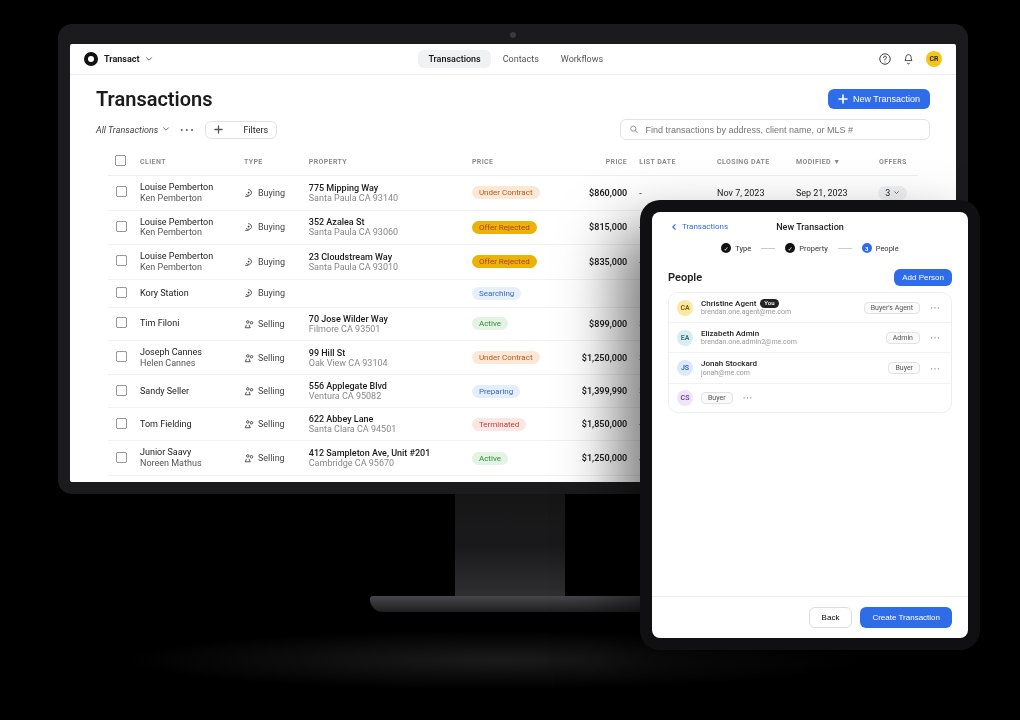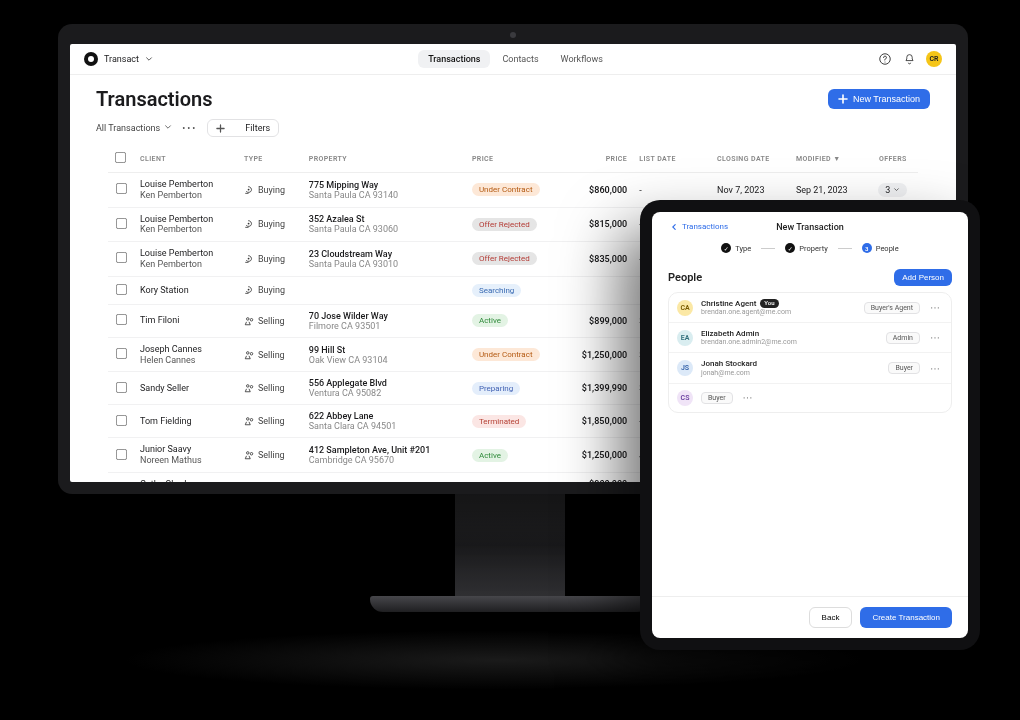--- a/index.html
+++ b/index.html
@@ -59,41 +59,41 @@
     width: 760px; height: 60px;
     background: radial-gradient(ellipse at center, rgba(120,120,120,0.22) 0%, rgba(0,0,0,0) 70%);
   }
 
   
   .topbar {
     display: flex; align-items: center;
     padding: 6px 14px;
     border-bottom: 1px solid #eee;
   }
-  .brand { display:flex; align-items:center; gap:6px; font-weight:400; }
+  .brand { display:flex; align-items:center; gap:6px; font-weight:700; }
   .brand-logo { width:14px; height:14px; border-radius:50%; background:#111; display:flex; align-items:center; justify-content:center; }
   .brand-logo::after{content:""; width:6px; height:6px; border-radius:50%; background:#fff;}
   .chev { width:8px; height:8px; }
   .nav-tabs { display:flex; gap:2px; margin: 0 auto; }
   .nav-tab { padding:4px 10px; border-radius:6px; color:#555; cursor:pointer; }
   .nav-tab.active { background:#f0f1f3; color:#111; font-weight:500; }
   .topright { display:flex; align-items:center; gap:10px; }
   .icon-btn { width:14px; height:14px; display:flex; align-items:center; justify-content:center; cursor:pointer; color:#333; }
   .avatar { width:16px; height:16px; border-radius:50%; background:#f5c518; color:#222; font-size:7px; font-weight:600; display:flex; align-items:center; justify-content:center; }
 
   .page-head { display:flex; align-items:center; justify-content:space-between; padding:12px 26px 4px; }
   .page-title { font-size:20px; font-weight:600; }
   .primary-btn {
     background:#2f6de8; color:#fff; border:none; border-radius:6px;
     padding:5px 10px; font-size:9px; font-weight:500; display:flex; align-items:center; gap:5px; cursor:pointer;
   }
 
   .tool-row { display:flex; align-items:center; justify-content:space-between; padding:4px 26px 8px; }
   .tool-left { display:flex; align-items:center; gap:10px; }
-  .dd { display:flex; align-items:flex-start; gap:4px; color:#444; cursor:pointer; }
+  .dd { display:flex; align-items:flex-start; gap:4px; color:#444; cursor:pointer;font-style:italic; }
   .pill-btn { display:flex; align-items:center; gap:20px; border:1px solid #e2e2e4; border-radius:6px; padding:3px 8px; cursor:pointer; }
   .more-dots { letter-spacing:2px; color:#555; cursor:pointer; }
 
   .search {
     display:flex; align-items:center; gap:6px;
     border:1px solid #e2e2e4; border-radius:6px; padding:4px 8px;
     width: 310px; color:#888;
   }
   .search input { border:none; outline:none; font-size:9px; width:100%; color:#555; }
 
@@ -107,21 +107,21 @@
   .cb { width:26px; text-align:center; }
   .cb input { transform:scale(0.85); }
   .client-cell { line-height:1.2;margin-top:30px; }
   .client-cell .sec { color:#555; }
   .type-cell { display:flex; align-items:center; gap:4px; color:#444; }
   .k-icon { width:10px; height:10px; }
   .prop-cell .addr { font-weight:500; }
   .prop-cell .city { color:#888; }
   .phase-pill { display:inline-block; padding:2px 7px; border-radius:10px; font-size:8px; }
   .Under-Contract { background:#fde8d7; color:#b45a12; }
-  .Offer-Rejected { background:#e5e5e5; color:#b33a34; }
+  .Offer-Rejected { background:#eab308; color:#b33a34; }
   .Searching { background:#e6f0fb; color:#3a6bb3; }
   .Active { background:#e3f3e4; color:#2f8a3a; }
   .Preparing { background:#e4eefb; color:#4464b4; }
   .Terminated { background:#fbe6e4; color:#b54236; }
   .price { font-weight:600; }
   .offers-pill { background:#f0f1f3; border-radius:8px; padding:2px 7px; display:inline-flex; align-items:center; gap:3px; }
   .sort-caret { font-size:7px; }
 
   
   .tablet {
@@ -237,20 +237,27 @@
                 <path d="M2 3.5 5 6.5 8 3.5" stroke="#666" stroke-width="1.2" fill="none" stroke-linecap="round"></path>
               </svg>
           </span>
           <span class="more-dots">•••</span>
           <span class="pill-btn">
             <svg width="9" height="9" viewBox="0 0 10 10">
                 <path d="M5 1v8M1 5h8" stroke="#555" stroke-width="1.4" stroke-linecap="round"></path>
               </svg>
             <span>Filters</span>
           </span>
+        </div>
+        <div class="search">
+          <svg width="11" height="11" viewBox="0 0 24 24">
+              <circle cx="10" cy="10" r="6" stroke="#888" stroke-width="2" fill="none"></circle>
+              <path d="M15 15l5 5" stroke="#888" stroke-width="2" stroke-linecap="round"></path>
+            </svg>
+          <input placeholder="Find transactions by address, client name, or MLS #" style="">
         </div>
       </div>
 
       <div style="overflow:auto; flex:1; padding:0 38px;">
         <table class="table">
           <thead>
             <tr>
               <th class="cb"><input type="checkbox" style=""></th>
               <th>CLIENT</th>
               <th>TYPE</th>

